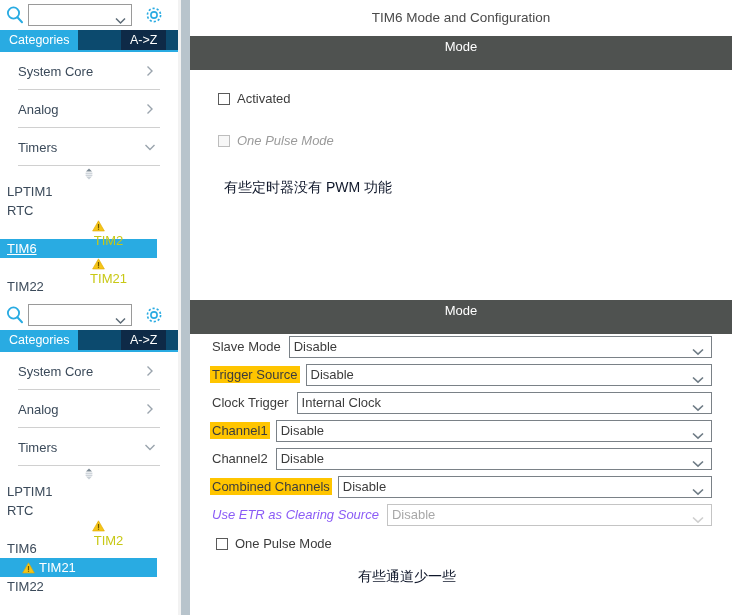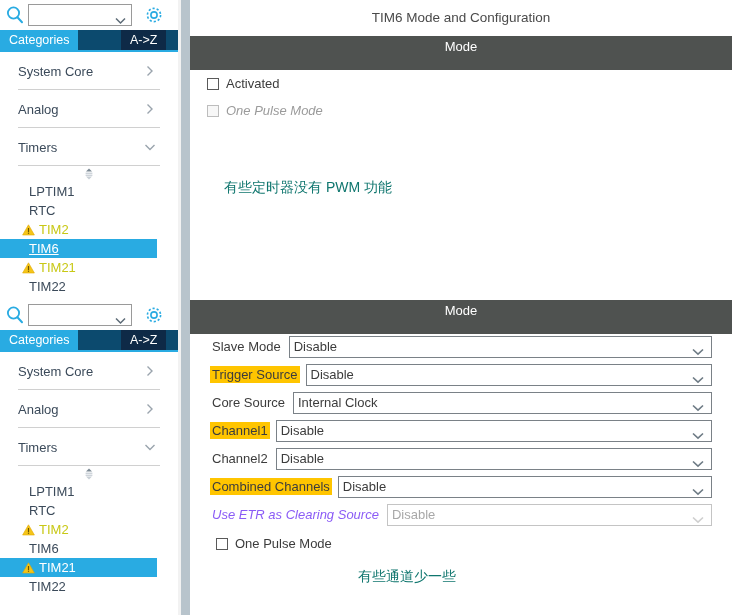--- a/index.html
+++ b/index.html
@@ -96,30 +96,30 @@
   .tree-spinner {
     height: 16px;
     display: flex; align-items: center; justify-content: center;
   }
 
   .tree { padding-left: 0; }
   .tree-row {
     height: 19px;
     display: flex; align-items: center;
     font-size: 13px;
-    padding-left: 29px;
+    padding-left: 7px;
     color: #3b4a5a;
     white-space: nowrap;
   }
   .tree-row .warn {
     width: 13px; height: 12px; margin-right: 4px;
     flex: 0 0 13px; margin-left: -17px;
   }
   .tree-row.has-warn { padding-left: 39px; }
-  .tree-row.warnc { color: #c8c815; }
+  .tree-row.warnc { color: #c8c815; flex-direction: column; }
   .tree-row.selected {
     background: #29abe2;
     color: #ffffff;
     margin-right: 21px;
   }
   .tree-row.selected.underlined .lbl { text-decoration: underline; }
   .tree-row.selected .warn { }
 
   
   .splitter {
@@ -145,36 +145,37 @@
     height: 34px; line-height: 22px;
     background: #4f5250;
     color: #ffffff;
     text-align: center;
     font-size: 13px;
   }
 
   .cb-row {
     display: flex; align-items: center;
     height: 27px;
-    padding-left: 17px;
+    padding-left: 28px;
     font-size: 13px;
     color: #3c3c3c;
+    margin-top: 15px;
   }
   .cb-row.disabled { color: #9b9b9b; font-style: italic; }
   .checkbox {
     width: 12px; height: 12px;
     border: 1px solid #5a5a5a;
     background: #ffffff;
     margin-right: 7px;
     flex: 0 0 12px;
   }
   .cb-row.disabled .checkbox { border-color: #bdbdbd; background: #f7f7f7; }
 
   .note-red {
-    color: #0f766e;
+    color: #0f172a;
     font-size: 14px;
     position: absolute;
   }
 
   
   .dd-rows { }
   .dd-row {
     display: flex; align-items: center;
     height: 25px;
     margin-bottom: 3px;
@@ -480,21 +481,21 @@
             <span>Disable</span>
             <span class="chev-dn">
               <svg width="12" height="8" viewBox="0 0 12 8">
                 <polyline points="1,1.5 6,6.2 11,1.5" fill="none" stroke="#6e7b85" stroke-width="1.6"></polyline>
               </svg>
             </span>
           </div>
         </div>
 
         <div class="dd-row">
-          <span class="dd-label">Core Source</span>
+          <span class="dd-label">Clock Trigger</span>
           <span class="dd-gap"></span>
           <div class="dd-box">
             <span>Internal Clock</span>
             <span class="chev-dn">
               <svg width="12" height="8" viewBox="0 0 12 8">
                 <polyline points="1,1.5 6,6.2 11,1.5" fill="none" stroke="#6e7b85" stroke-width="1.6"></polyline>
               </svg>
             </span>
           </div>
         </div>

